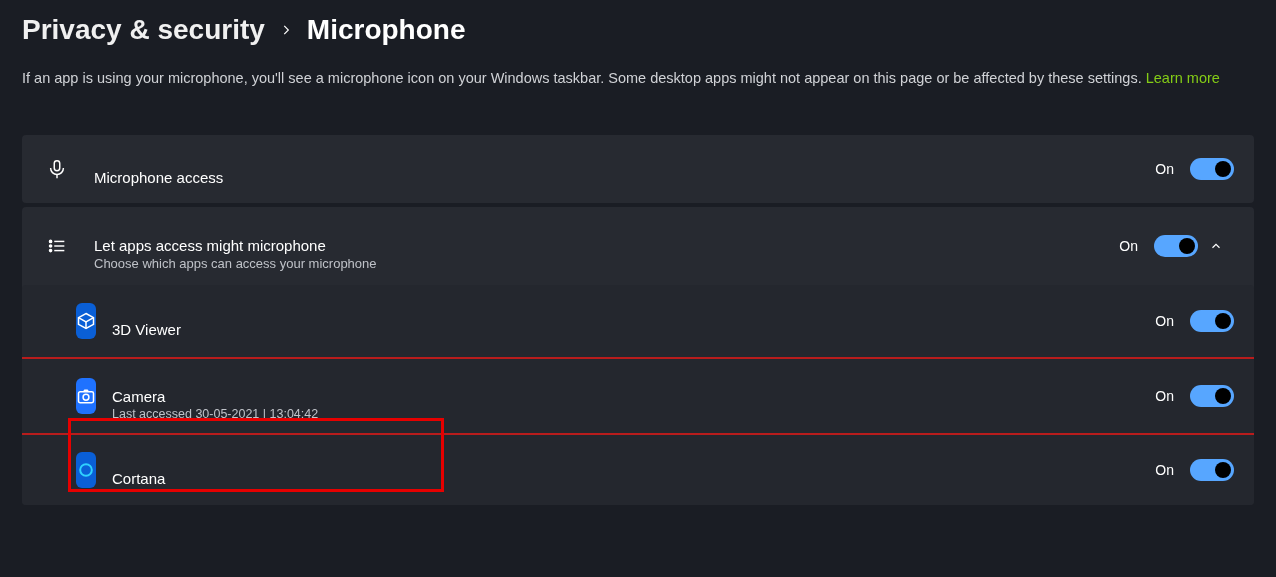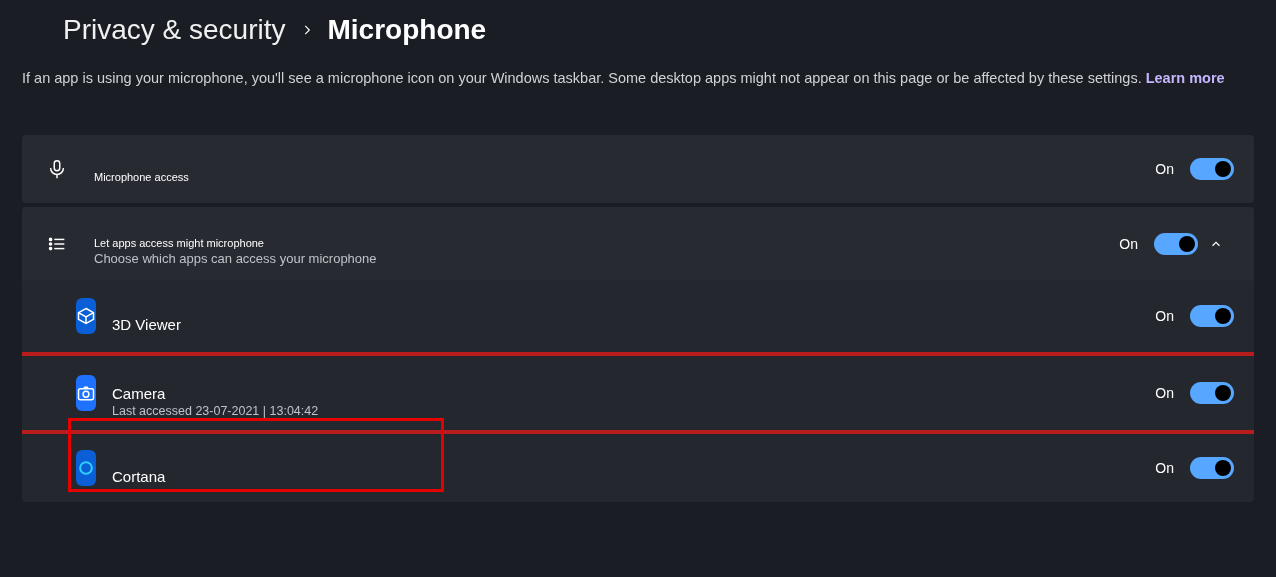--- a/index.html
+++ b/index.html
@@ -10,54 +10,53 @@
     font-family: "Segoe UI", Arial, sans-serif;
     color: #ffffff;
     overflow: hidden;
   }
   .page { padding: 14px 22px 0 22px; }
   .breadcrumb {
     display: flex; align-items: center; gap: 14px;
     margin-bottom: 22px;
   }
   .breadcrumb .parent {
-    font-size: 28px; font-weight: 400; color: #f0f0f0;
+    font-size: 28px; font-weight: 700; color: #f0f0f0;
     cursor: pointer;
-    margin-left: 41px;
   }
   .breadcrumb .chevron {
     font-size: 18px; color: #c0c0c0;
     display: flex; align-items: center;
   }
   .breadcrumb .current {
     font-size: 28px; font-weight: 700; color: #ffffff;
   }
   .description {
     font-size: 14.5px; color: #d0d2d6; line-height: 1.45;
     margin-bottom: 46px;
     max-width: 1240px;
   }
-  .description a { color: #c4b5fd; text-decoration: none; font-weight: bold; }
+  .description a { color: #84cc16; text-decoration: none; }
 
   .card {
     background: #272a31;
     border-radius: 4px;
     margin-bottom: 4px;
   }
   .row {
     display: flex; align-items: center;
     padding: 14px 20px 14px 24px;
     min-height: 68px;
   }
   .row .icon-slot {
     width: 48px; flex: 0 0 48px;
     display: flex; align-items: center; justify-content: flex-start;
   }
   .row .texts { flex: 1 1 auto; }
-  .row .title { font-size: 11px; color: #ffffff; margin-top: 16px; }
+  .row .title { font-size: 15px; color: #ffffff; margin-top: 16px; }
   .row .subtitle { font-size: 13px; color: #bfc2c8; margin-top: 2px; }
   .row .state-label {
     font-size: 14px; color: #ffffff; margin-right: 16px;
   }
   .row .chev-slot { width: 36px; display:flex; justify-content:center; }
 
   .toggle {
     width: 44px; height: 22px; border-radius: 11px;
     background: #57a6ff;
     position: relative;
@@ -70,21 +69,21 @@
   }
 
   .sub-card {
     background: #24272e;
     border-radius: 4px;
   }
   .app-row {
     display: flex; align-items: center;
     padding: 12px 20px 12px 24px;
     min-height: 72px;
-    border-top: 4px solid #b91c1c;
+    border-top: 2px solid #b91c1c;
   }
   .app-row:first-of-type { border-top: none; }
   .app-row .app-icon {
     width: 66px; flex: 0 0 66px;
     display: flex; align-items: center; justify-content: center;
     padding-right: 30px;
   }
   .app-row .app-icon .badge {
     width: 36px; height: 36px; border-radius: 6px;
     display:flex; align-items:center; justify-content:center;
@@ -199,21 +198,21 @@
           <div class="badge" style="background: rgb(31, 114, 255);">
             <svg width="20" height="20" viewBox="0 0 24 24" fill="none" stroke="#fff" stroke-width="1.8">
                 <rect x="3" y="7" width="18" height="13" rx="2"></rect>
                 <circle cx="12" cy="13.5" r="3.5"></circle>
                 <path d="M9 7l1.5-2h3L15 7"></path>
               </svg>
           </div>
         </div>
         <div class="texts">
           <div class="app-title">Camera</div>
-          <div class="app-sub">Last accessed 23-07-2021  |  13:04:42</div>
+          <div class="app-sub">Last accessed 30-05-2021  |  13:04:42</div>
         </div>
         <div class="state-label">On</div>
         <div class="toggle">
             <div class="knob"></div>
           </div>
         <div class="chev-slot"></div>
       </div>
 
       <div class="app-row">
         <div class="app-icon">

